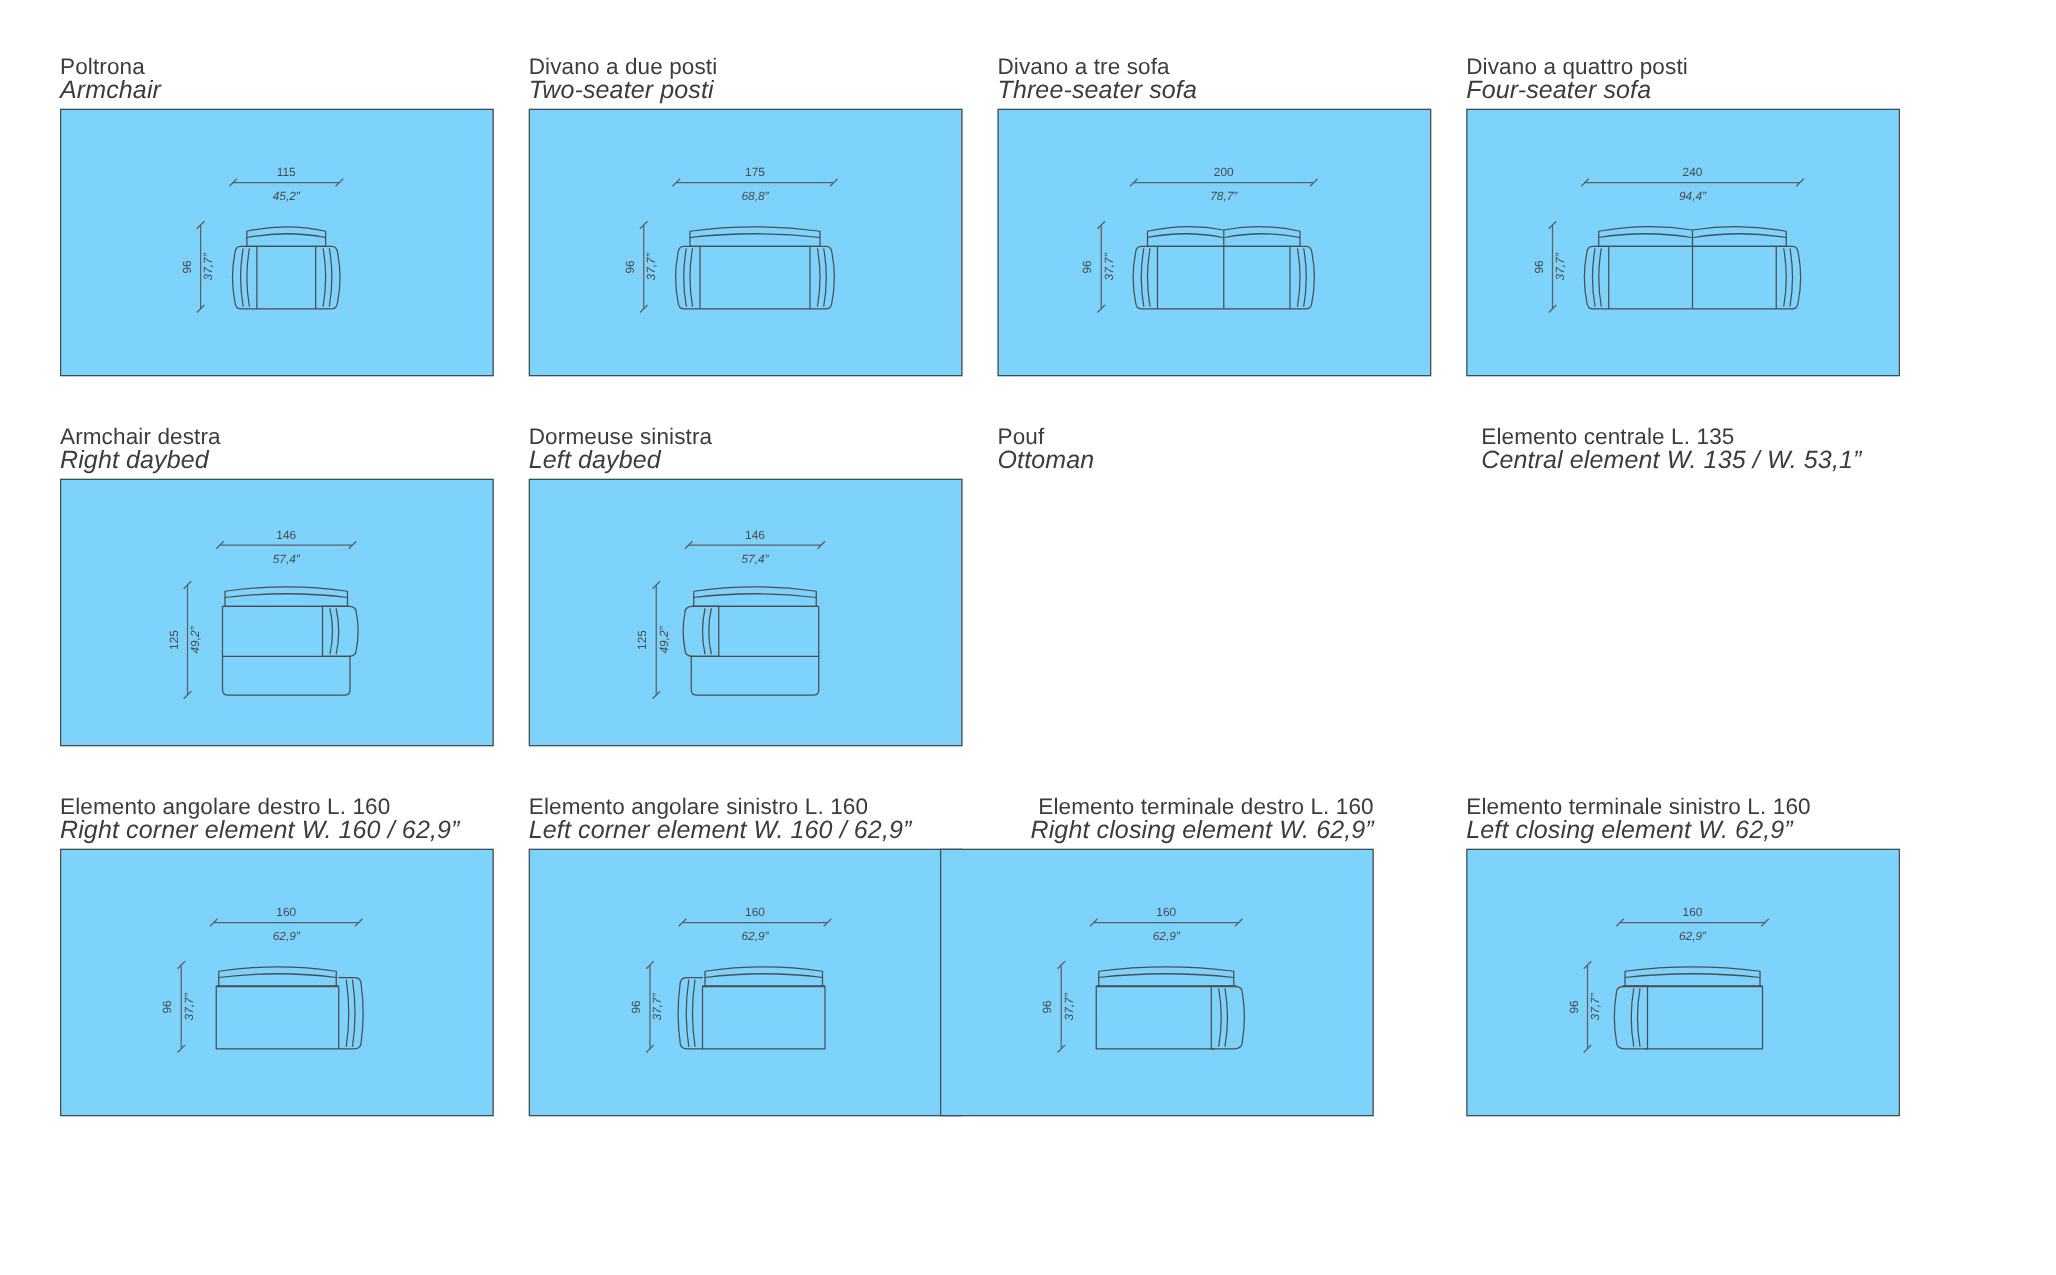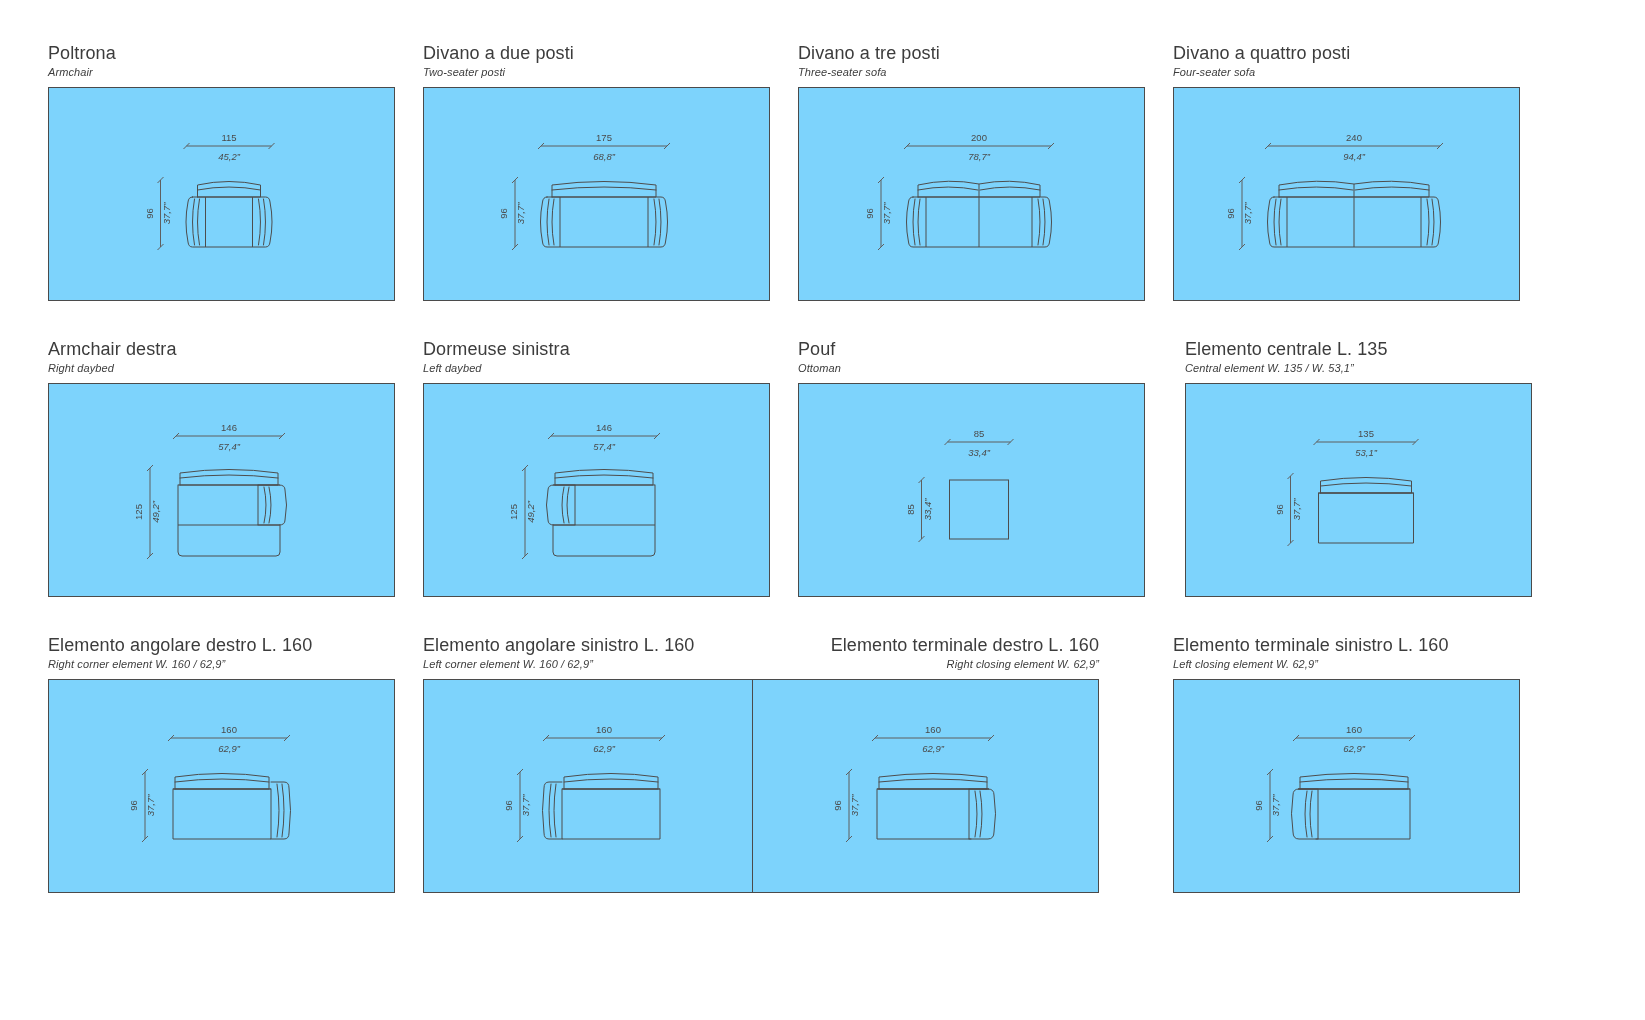--- a/index.html
+++ b/index.html
@@ -1,20 +1,20 @@
 <!DOCTYPE html>
 <html><head>
 <meta charset="utf-8">
 <style>
   html,body{margin:0;padding:0;background:#ffffff;}
   .page{position:relative;width:1645px;height:1020px;background:#ffffff;overflow:hidden;
         font-family:"Liberation Sans",sans-serif;}
   .cell{position:absolute;width:347px;}
   .title{font-size:18px;line-height:19px;color:#3c3c3c;letter-spacing:0.1px;}
-  .subtitle{font-size:11px;line-height:19px;color:#3c3c3c;font-style:italic;letter-spacing:0.1px;}
+  .subtitle{font-size:20px;line-height:19px;color:#3c3c3c;font-style:italic;letter-spacing:0.1px;}
   .box{margin-top:5px;width:345px;height:212px;border:1px solid #4b4b4b;background:#7dd3fc;}
   .box svg{display:block;}
   svg text{font-family:"Liberation Sans",sans-serif;}
 </style>
 </head>
 <body>
 
 <div class="page">
   <div id="grid">
   <div class="cell" style="left: 48px; top: 44px;">
@@ -67,21 +67,21 @@
             <line x1="224" y1="109" x2="224" y2="159" stroke="#4d4d4d" stroke-width="1"></line>
             <path d="M 130 111 Q 126 134 130 157" fill="none" stroke="#4d4d4d" stroke-width="1" stroke-linecap="round" stroke-linejoin="round"></path>
             <path d="M 125 111 Q 121 134 125 157" fill="none" stroke="#4d4d4d" stroke-width="1" stroke-linecap="round" stroke-linejoin="round"></path>
             <path d="M 230 111 Q 234 134 230 157" fill="none" stroke="#4d4d4d" stroke-width="1" stroke-linecap="round" stroke-linejoin="round"></path>
             <path d="M 235 111 Q 239 134 235 157" fill="none" stroke="#4d4d4d" stroke-width="1" stroke-linecap="round" stroke-linejoin="round"></path>
           </svg>
     </div>
   </div>
 
   <div class="cell" style="left: 798px; top: 44px;">
-    <div class="title">Divano a tre posti</div>
+    <div class="title">Divano a tre sofa</div>
     <div class="subtitle">Three-seater sofa</div>
     <div class="box">
       <svg class="drawing" width="345" height="212" viewBox="0 0 345 212">
             <line x1="108" y1="58" x2="252" y2="58" stroke="#5f5f5f" stroke-width="1"></line>
             <line x1="105" y1="61" x2="111" y2="55" stroke="#5f5f5f" stroke-width="1"></line>
             <line x1="249" y1="61" x2="255" y2="55" stroke="#5f5f5f" stroke-width="1"></line>
             <text x="180" y="53" text-anchor="middle" font-size="9.5" fill="#4a4a4a">200</text>
             <text x="180" y="72" text-anchor="middle" font-size="9.5" fill="#4a4a4a" font-style="italic">78,7”</text>
             <line x1="82" y1="92" x2="82" y2="159" stroke="#5f5f5f" stroke-width="1"></line>
             <line x1="79" y1="95" x2="85" y2="89" stroke="#5f5f5f" stroke-width="1"></line>
@@ -187,58 +187,25 @@
             <line x1="151" y1="101" x2="151" y2="141" stroke="#4d4d4d" stroke-width="1"></line>
             <path d="M 145 103 Q 141 121 145 139" fill="none" stroke="#4d4d4d" stroke-width="1" stroke-linecap="round" stroke-linejoin="round"></path>
             <path d="M 140 103 Q 136 121 140 139" fill="none" stroke="#4d4d4d" stroke-width="1" stroke-linecap="round" stroke-linejoin="round"></path>
           </svg>
     </div>
   </div>
 
   <div class="cell" style="left: 798px; top: 340px;">
     <div class="title">Pouf</div>
     <div class="subtitle">Ottoman</div>
-    <div class="box">
-      <svg class="drawing" width="345" height="212" viewBox="0 0 345 212">
-            <line x1="148.5" y1="58" x2="211.5" y2="58" stroke="#5f5f5f" stroke-width="1"></line>
-            <line x1="145.5" y1="61" x2="151.5" y2="55" stroke="#5f5f5f" stroke-width="1"></line>
-            <line x1="208.5" y1="61" x2="214.5" y2="55" stroke="#5f5f5f" stroke-width="1"></line>
-            <text x="180" y="53" text-anchor="middle" font-size="9.5" fill="#4a4a4a">85</text>
-            <text x="180" y="72" text-anchor="middle" font-size="9.5" fill="#4a4a4a" font-style="italic">33,4”</text>
-            <line x1="122.5" y1="96" x2="122.5" y2="155" stroke="#5f5f5f" stroke-width="1"></line>
-            <line x1="119.5" y1="99" x2="125.5" y2="93" stroke="#5f5f5f" stroke-width="1"></line>
-            <line x1="119.5" y1="158" x2="125.5" y2="152" stroke="#5f5f5f" stroke-width="1"></line>
-            <text x="114.5" y="125.5" text-anchor="middle" font-size="9.5" fill="#4a4a4a" transform="rotate(-90 114.5 125.5)">85</text>
-            <text x="131.5" y="125.5" text-anchor="middle" font-size="9.5" fill="#4a4a4a" font-style="italic" transform="rotate(-90 131.5 125.5)">33,4”</text>
-            <rect x="150.5" y="96" width="59" height="59" fill="none" stroke="#4d4d4d" stroke-width="1"></rect>
-          </svg>
-    </div>
   </div>
 
   <div class="cell" style="left: 1173px; top: 340px; padding-left: 12px;">
     <div class="title">Elemento centrale L. 135</div>
     <div class="subtitle">Central element W. 135 / W. 53,1”</div>
-    <div class="box">
-      <svg class="drawing" width="345" height="212" viewBox="0 0 345 212">
-            <line x1="130.5" y1="58" x2="229.5" y2="58" stroke="#5f5f5f" stroke-width="1"></line>
-            <line x1="127.5" y1="61" x2="133.5" y2="55" stroke="#5f5f5f" stroke-width="1"></line>
-            <line x1="226.5" y1="61" x2="232.5" y2="55" stroke="#5f5f5f" stroke-width="1"></line>
-            <text x="180" y="53" text-anchor="middle" font-size="9.5" fill="#4a4a4a">135</text>
-            <text x="180" y="72" text-anchor="middle" font-size="9.5" fill="#4a4a4a" font-style="italic">53,1”</text>
-            <line x1="104.5" y1="92" x2="104.5" y2="159" stroke="#5f5f5f" stroke-width="1"></line>
-            <line x1="101.5" y1="95" x2="107.5" y2="89" stroke="#5f5f5f" stroke-width="1"></line>
-            <line x1="101.5" y1="162" x2="107.5" y2="156" stroke="#5f5f5f" stroke-width="1"></line>
-            <text x="96.5" y="125.5" text-anchor="middle" font-size="9.5" fill="#4a4a4a" transform="rotate(-90 96.5 125.5)">96</text>
-            <text x="113.5" y="125.5" text-anchor="middle" font-size="9.5" fill="#4a4a4a" font-style="italic" transform="rotate(-90 113.5 125.5)">37,7”</text>
-            <path d="M 134.5 109 L 134.5 97 Q 180 90 225.5 97 L 225.5 109 L 134.5 109" fill="none" stroke="#4d4d4d" stroke-width="1" stroke-linecap="round" stroke-linejoin="round"></path>
-            <path d="M 134.5 102 Q 180 96 225.5 102" fill="none" stroke="#4d4d4d" stroke-width="1" stroke-linecap="round" stroke-linejoin="round"></path>
-            <line x1="132.5" y1="109" x2="227.5" y2="109" stroke="#4d4d4d" stroke-width="1.6"></line>
-            <path d="M 132.5 109 L 132.5 159 L 227.5 159 L 227.5 109" fill="none" stroke="#4d4d4d" stroke-width="1" stroke-linecap="round" stroke-linejoin="round"></path>
-          </svg>
-    </div>
   </div>
 
   <div class="cell" style="left: 48px; top: 636px;">
     <div class="title">Elemento angolare destro L. 160</div>
     <div class="subtitle">Right corner element W. 160 / 62,9”</div>
     <div class="box">
       <svg class="drawing" width="345" height="212" viewBox="0 0 345 212">
             <line x1="122" y1="58" x2="238" y2="58" stroke="#5f5f5f" stroke-width="1"></line>
             <line x1="119" y1="61" x2="125" y2="55" stroke="#5f5f5f" stroke-width="1"></line>
             <line x1="235" y1="61" x2="241" y2="55" stroke="#5f5f5f" stroke-width="1"></line>

